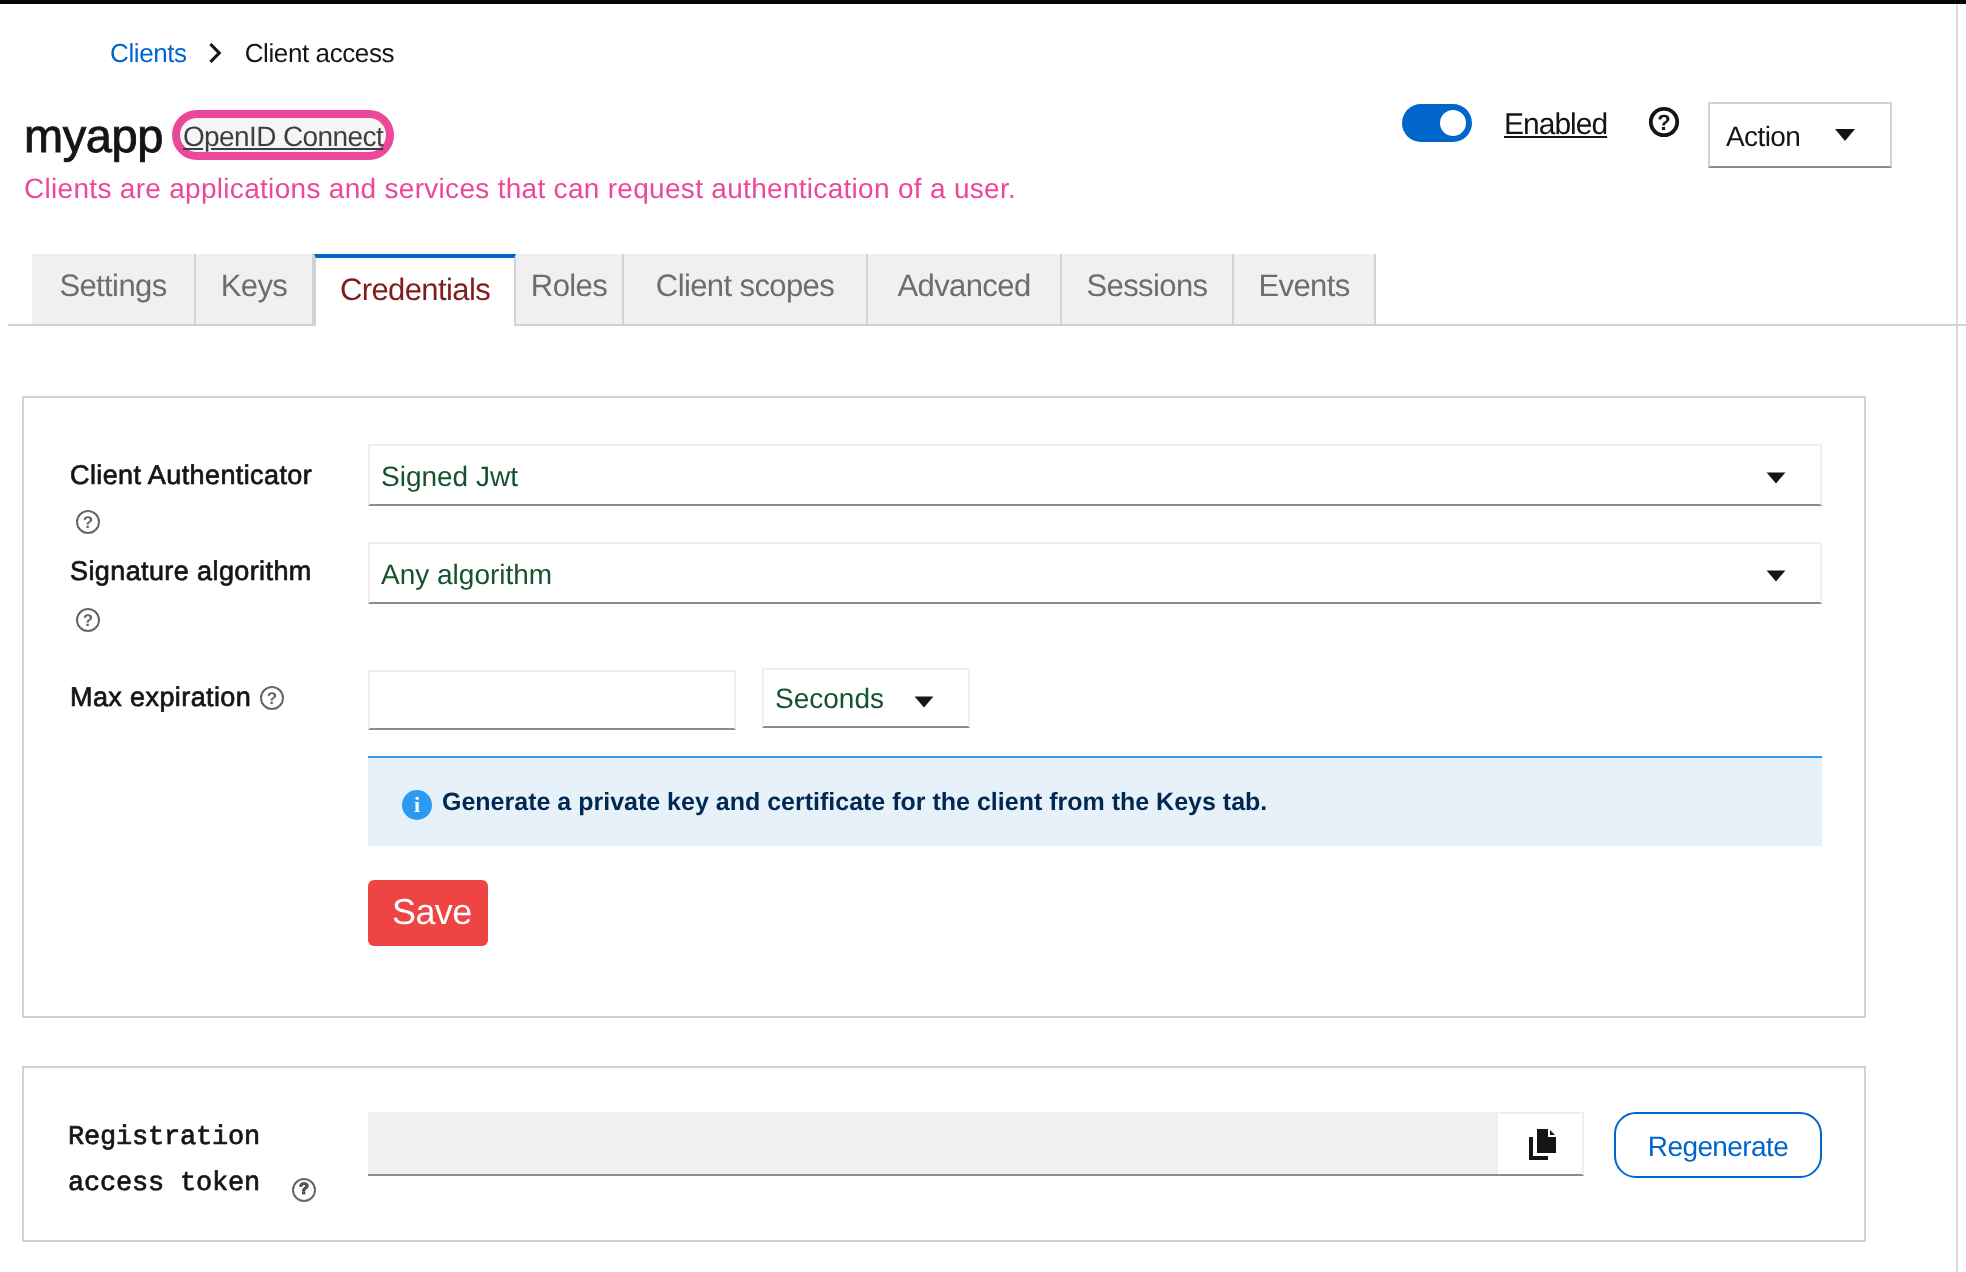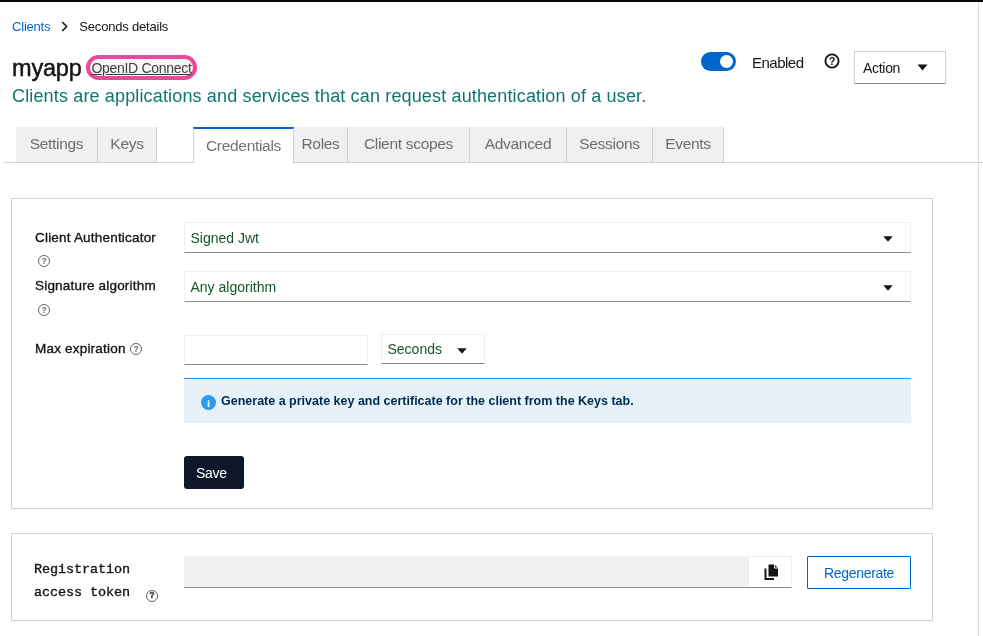--- a/index.html
+++ b/index.html
@@ -3,83 +3,83 @@
 <meta charset="utf-8">
 <style>
 * { margin:0; padding:0; box-sizing:border-box; }
 html,body { width:983px; height:636px; background:#fff; font-family:"Liberation Sans", sans-serif; overflow:hidden; position:relative; }
 .abs { position:absolute; }
 .topbar { left:0; top:0; width:983px; height:1.7px; background:#070707; }
 .vline { left:978px; top:2px; width:1px; height:634px; background:#dcdcdc; }
 
 
 .crumb { left:12px; top:19px; font-size:13px; letter-spacing:-0.2px; color:#151515; display:flex; align-items:center; }
-.crumb a { color:#0066cc; text-decoration:none; }
+.crumb a { color:#0066cc; text-decoration:none;margin-left:43px; }
 .crumb .sep { margin:0 11px; display:inline-flex; }
 
 
 .title { left:12px; top:55px; font-size:23.5px; font-weight:400; -webkit-text-stroke:0.45px #151515; letter-spacing:-0.2px; color:#151515; }
 .pill { left:86px; top:55px; width:111px; height:25px; border:4px solid #ec4899; background:#f5f5f5; border-radius:30px; font-size:14px; letter-spacing:-0.3px; color:#3c3f42; display:flex; align-items:center; justify-content:center;text-decoration:underline; }
-.desc { left:12px; top:85.5px; font-size:18px; letter-spacing:0.15px; color:#0f766e; }
+.desc { left:12px; top:85.5px; font-size:14px; letter-spacing:0.15px; color:#ec4899; }
 
 
 .toggle { left:701px; top:52px; width:35px; height:19px; background:#0066cc; border-radius:10px; }
 .toggle .knob { position:absolute; right:3px; top:3px; width:13px; height:13px; background:#fff; border-radius:50%; }
-.enabled { left:752px; top:54px; font-size:15px; letter-spacing:-0.5px; color:#151515; }
+.enabled { left:752px; top:54px; font-size:15px; letter-spacing:-0.5px; color:#151515;text-decoration:underline; }
 .actionbtn { left:854px; top:51px; width:92px; height:33px; background:#fff; border:1px solid #d2d2d2; border-bottom:1px solid #8a8d90; display:flex; align-items:center; padding-left:8px; font-size:14px; letter-spacing:-0.3px; color:#151515; }
 .actionbtn svg { position:absolute; right:17px; top:12px; }
 
 
 .tabrow { left:4px; top:127px; width:876px; height:36px; }
 .tabline { left:0; top:34.6px; width:983px; height:1px; background:#d2d2d2; }
 .tabs { position:absolute; left:12px; top:0; display:flex; height:35px; }
 .tab { background:#f0f0f0; color:#6a6e73; font-size:15.5px; letter-spacing:-0.3px; display:flex; align-items:center; justify-content:center; border-right:1px solid #d2d2d2; height:34.6px; }
 
-.tab.active { background:#fff; color:#737373; border-top:2.6px solid #0066cc; border-right:1px solid #d2d2d2; border-left:1px solid #d2d2d2; height:35.8px; position:relative; z-index:2;margin-left:36px; }
+.tab.active { background:#fff; color:#7f1d1d; border-top:2.6px solid #0066cc; border-right:1px solid #d2d2d2; border-left:1px solid #d2d2d2; height:35.8px; position:relative; z-index:2; }
 
 
 .card { background:#fff; border:1px solid #d2d2d2; }
 .card1 { left:11px; top:198px; width:922px; height:311px; }
 .card2 { left:11px; top:533px; width:922px; height:88px; }
 
 .lbl { font-size:13.5px; font-weight:400; -webkit-text-stroke:0.35px #151515; color:#151515; letter-spacing:0.2px; }
 .qicon { width:12px; height:12px; border:1.3px solid #62676c; border-radius:50%; color:#62676c; font-size:8.5px; font-weight:700; display:inline-flex; align-items:center; justify-content:center; line-height:1; }
 
 .selectbox { background:#fff; border:1px solid #f0f0f0; border-bottom:1px solid #8a8d90; display:flex; align-items:center; padding-left:5.5px; font-size:14px; letter-spacing:0px; color:#14532d; }
 .sel1 { left:184px; top:222px; width:727px; height:31px; }
 .sel2 { left:184px; top:271px; width:727px; height:31px; }
 .caret { position:absolute; }
 .textinput { left:184px; top:335px; width:184px; height:30px; background:#fff; border:1px solid #f0f0f0; border-bottom:1px solid #8a8d90; }
 .seconds { left:381px; top:334px; width:104px; height:30px; }
 
 .alert { left:184px; top:378px; width:727px; height:45px; background:#e7f1fa; border-top:1.6px solid #2b9af3; }
 .alert .aicon { position:absolute; left:17px; top:16px; width:15px; height:15px; background:#2b9af3; border-radius:50%; color:#fff; font-size:11px; font-weight:700; display:flex; align-items:center; justify-content:center; font-family:"Liberation Serif", serif; }
 .alert .atext { position:absolute; left:37px; top:15px; font-size:12.5px; font-weight:700; letter-spacing:0px; color:#002952; }
 
-.savebtn { left:184px; top:456px; width:60px; height:33px; background:#0f172a; border-radius:3px; color:#fff; font-size:14px; letter-spacing:-0.3px; display:flex; align-items:center; padding-left:12px; }
+.savebtn { left:184px; top:440px; width:60px; height:33px; background:#ef4444; border-radius:3px; color:#fff; font-size:18px; letter-spacing:-0.3px; display:flex; align-items:center; padding-left:12px; }
 
 
 .rlabel { left:34px; top:559px; width:140px; font-size:13.5px; font-weight:400; -webkit-text-stroke:0.35px #151515; color:#151515; letter-spacing:-0.1px; line-height:22.5px;font-family:Liberation Mono, monospace; }
 .tokeninput { left:184px; top:556px; width:565px; height:32px; background:#f0f0f0; border-bottom:1px solid #8a8d90; }
 .copybtn { left:749px; top:556px; width:43px; height:32px; background:#fff; border-top:1px solid #f0f0f0; border-right:1px solid #f0f0f0; border-bottom:1px solid #8a8d90; display:flex; align-items:center; justify-content:center; }
-.regen { left:807px; top:556px; width:104px; height:33px; border:1px solid #0066cc; border-radius:1px; background:#fff; color:#0066cc; font-size:14px; letter-spacing:-0.3px; display:flex; align-items:center; justify-content:center; }
+.regen { left:807px; top:556px; width:104px; height:33px; border:1px solid #0066cc; border-radius:11px; background:#fff; color:#0066cc; font-size:14px; letter-spacing:-0.3px; display:flex; align-items:center; justify-content:center; }
 </style>
 </head>
 <body>
 <div class="abs topbar"></div>
 <div class="abs vline"></div>
 
 <div class="abs crumb">
   <a>Clients</a>
   <span class="sep">
       <svg width="7" height="11" viewBox="0 0 7 11">
         <path d="M1.2 1 L5.6 5.5 L1.2 10" fill="none" stroke="#151515" stroke-width="1.6"></path>
       </svg>
     </span>
-  <span>Seconds details</span>
+  <span>Client access</span>
 </div>
 
 <div class="abs title">myapp</div>
 <div class="abs pill">OpenID Connect</div>
 <div class="abs desc">Clients are applications and services that can request authentication of a user.</div>
 
 <div class="abs toggle">
     <span class="knob"></span>
   </div>
 <div class="abs enabled">Enabled</div>

